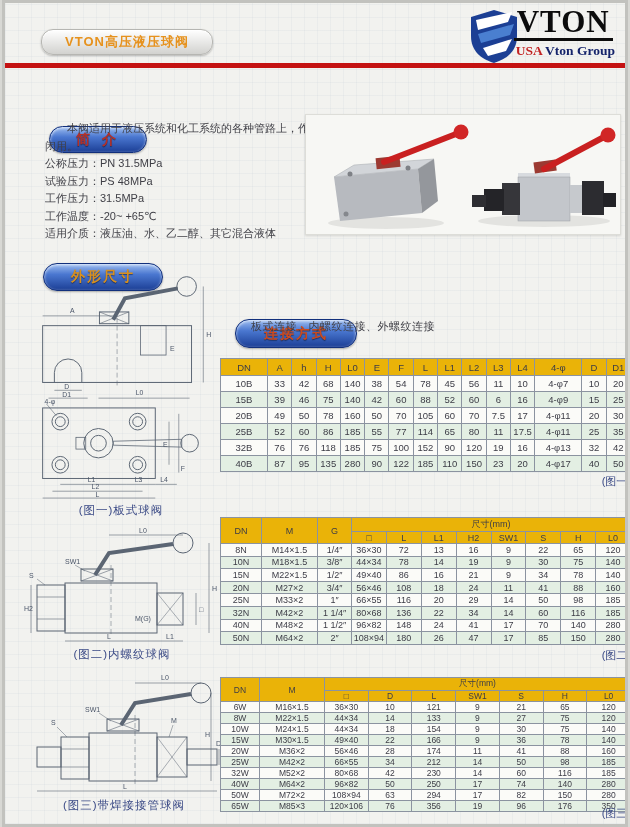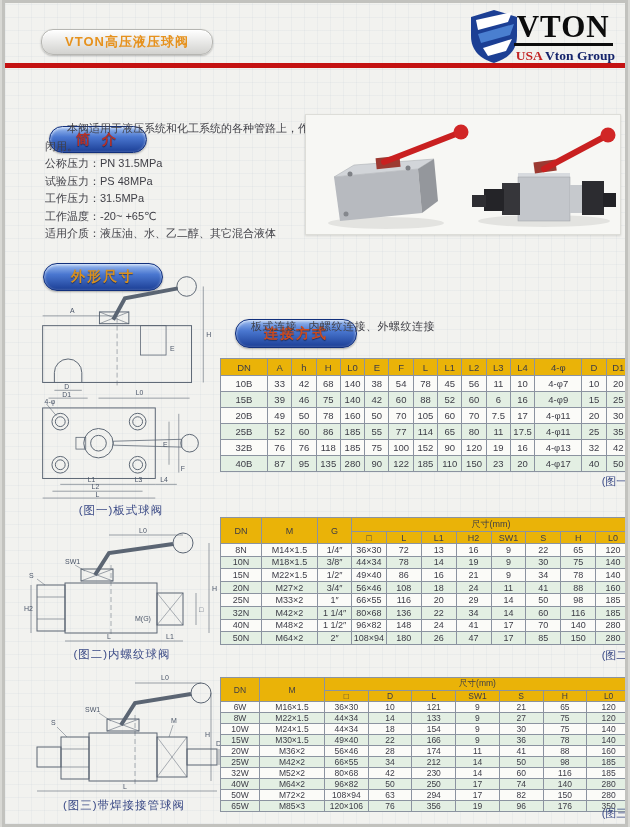--- a/index.html
+++ b/index.html
@@ -9,21 +9,21 @@
       repeating-linear-gradient(0deg, rgba(185,196,208,.14) 0 1px, transparent 1px 13px),
       repeating-linear-gradient(90deg, rgba(185,196,208,.14) 0 1px, transparent 1px 13px),
       #f2f2ef;
     font-family:"Liberation Sans","DejaVu Sans",sans-serif;}
   
   .title-pill{position:absolute;left:36px;top:26px;width:170px;height:24px;border-radius:12px;
     background:linear-gradient(180deg,#ffffff,#d2d2cf);border:1px solid #b6b6b2;
     box-shadow:0 1px 2px rgba(0,0,0,.25), inset 0 1px 1px #fff;
     display:flex;align-items:center;justify-content:center;
     color:#e6921e;font-weight:bold;font-size:13px;letter-spacing:1px;}
-  .logo{position:absolute;right:10px;top:3px;display:flex;align-items:flex-end;}
+  .logo{position:absolute;right:10px;top:3px;display:flex;align-items:flex-start;}
   .logo-shield{margin-top:2px;margin-right:-6px;}
   .logo-txt{display:flex;flex-direction:column;align-items:flex-start;}
   .brand{font-family:"Liberation Serif","DejaVu Serif",serif;font-weight:bold;font-size:31px;line-height:31px;
     color:#0c0c0c;border-bottom:3px solid #0c0c0c;padding:0 3px 1px 3px;letter-spacing:1px;}
   .brand-sub{font-family:"Liberation Serif","DejaVu Serif",serif;font-weight:bold;font-size:13.5px;margin-top:2px;padding-left:2px;}
   .brand-sub .usa{color:#c22424;}
   .brand-sub .rest{color:#15246b;}
   .rule{position:absolute;left:0;top:60px;width:630px;height:5px;background:#c41212;}
   
   .badge{position:absolute;display:flex;align-items:center;justify-content:center;border-radius:14px;

